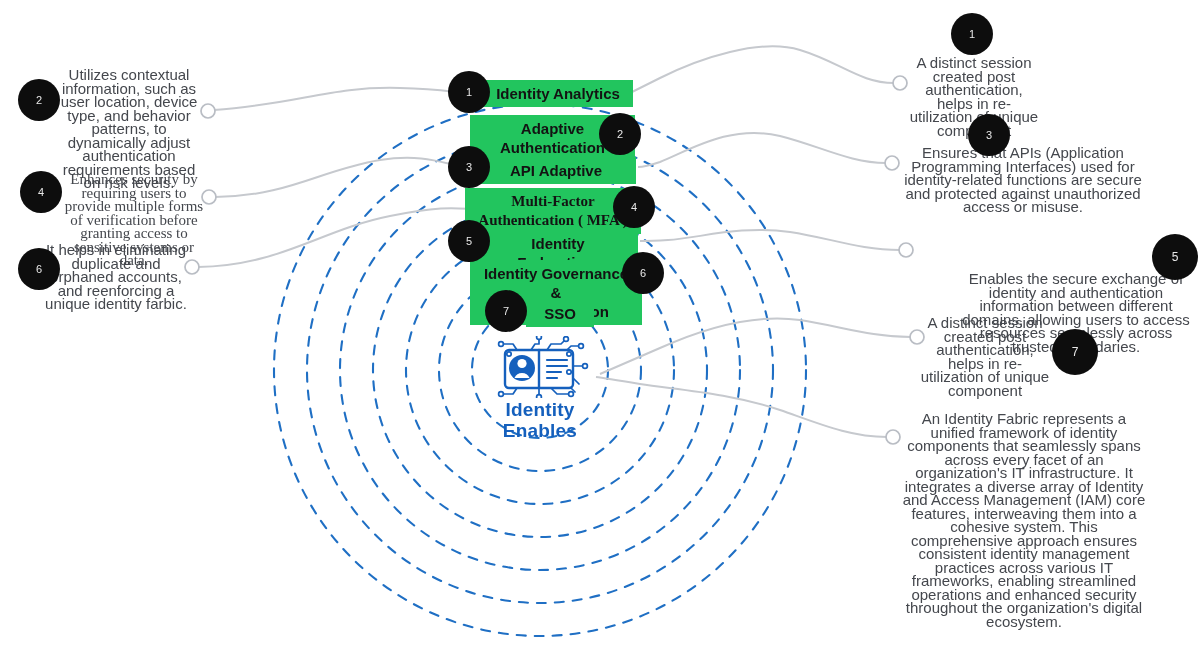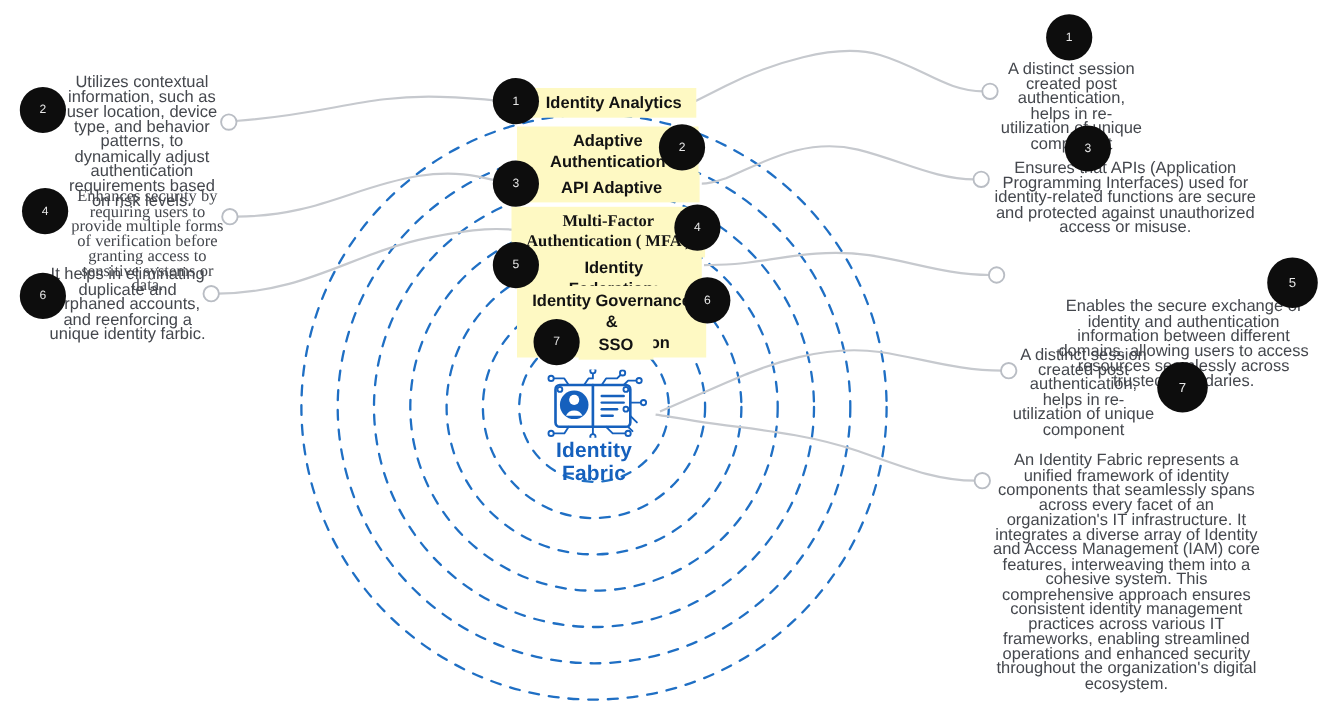--- a/index.html
+++ b/index.html
@@ -28,21 +28,21 @@
     left:455px;top:399px;width:170px;
     text-align:center;
     color:#1560bd;
     font-size:19px;font-weight:bold;line-height:21px;
     letter-spacing:.2px;
   }
 
   
   .label-chip{
     position:absolute;z-index:3;
-    background:#fef9c3;
+    background:#22c55e;
     color:#131313;
     font-size:15px;font-weight:bold;
     line-height:19px;
     text-align:center;
     padding:4px 12px;
     box-sizing:border-box;
     white-space:pre-line;
   }
 
   
@@ -148,21 +148,21 @@
         <circle cx="96" cy="30" r="2.4"></circle>
         <circle cx="20" cy="18" r="2.2"></circle>
         <circle cx="80" cy="18" r="2.2"></circle>
         <circle cx="80" cy="36" r="2.2"></circle>
       </g>
     </svg>
   </div>
 
   <div class="center-title">
     <div>Identity</div>
-    <div>Fabric</div>
+    <div>Enables</div>
   </div>
 
   <div class="label-chip" style="left:483px;top:80px;width:150px;">Identity Analytics</div>
 
   <div class="label-chip" style="left:470px;top:115px;width:165px;">Adaptive
 Authentication</div>
 
   <div class="label-chip" style="left:476px;top:157px;width:160px;">API Adaptive</div>
 
   <div class="label-chip" style="left:465px;top:188px;width:176px;font-family:Liberation Serif, serif;">Multi-Factor

